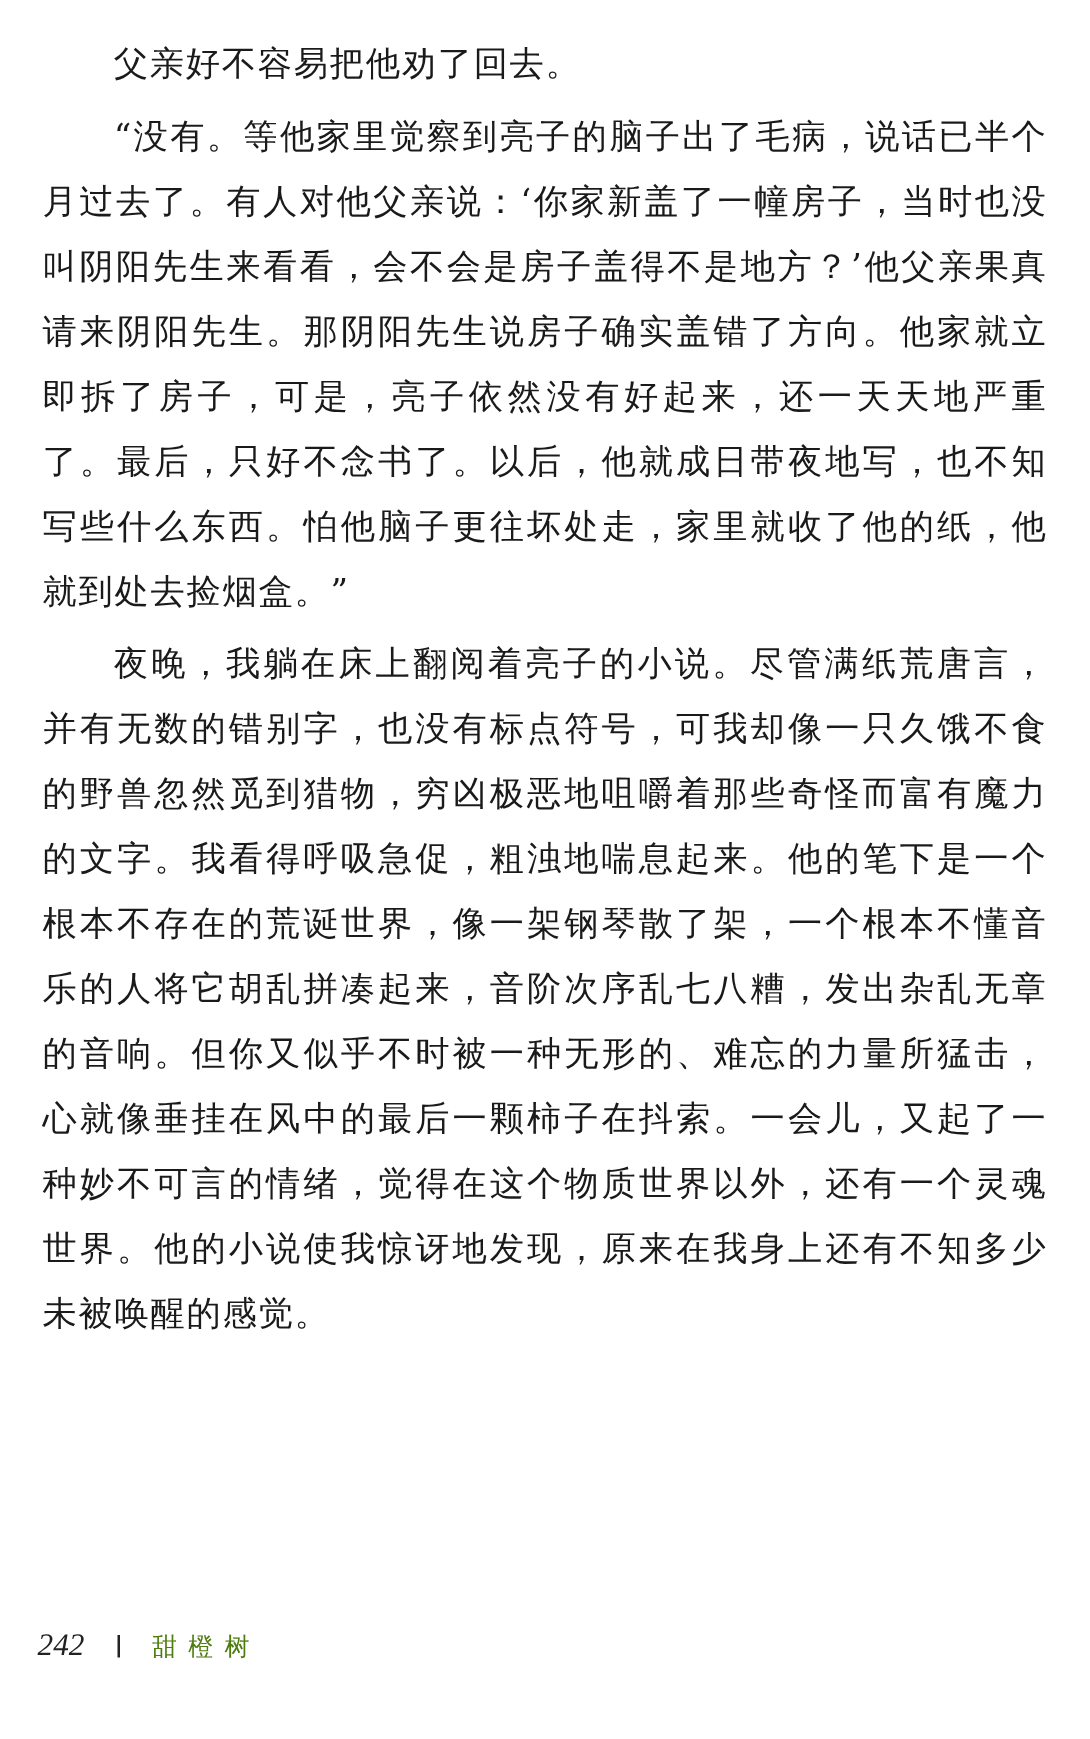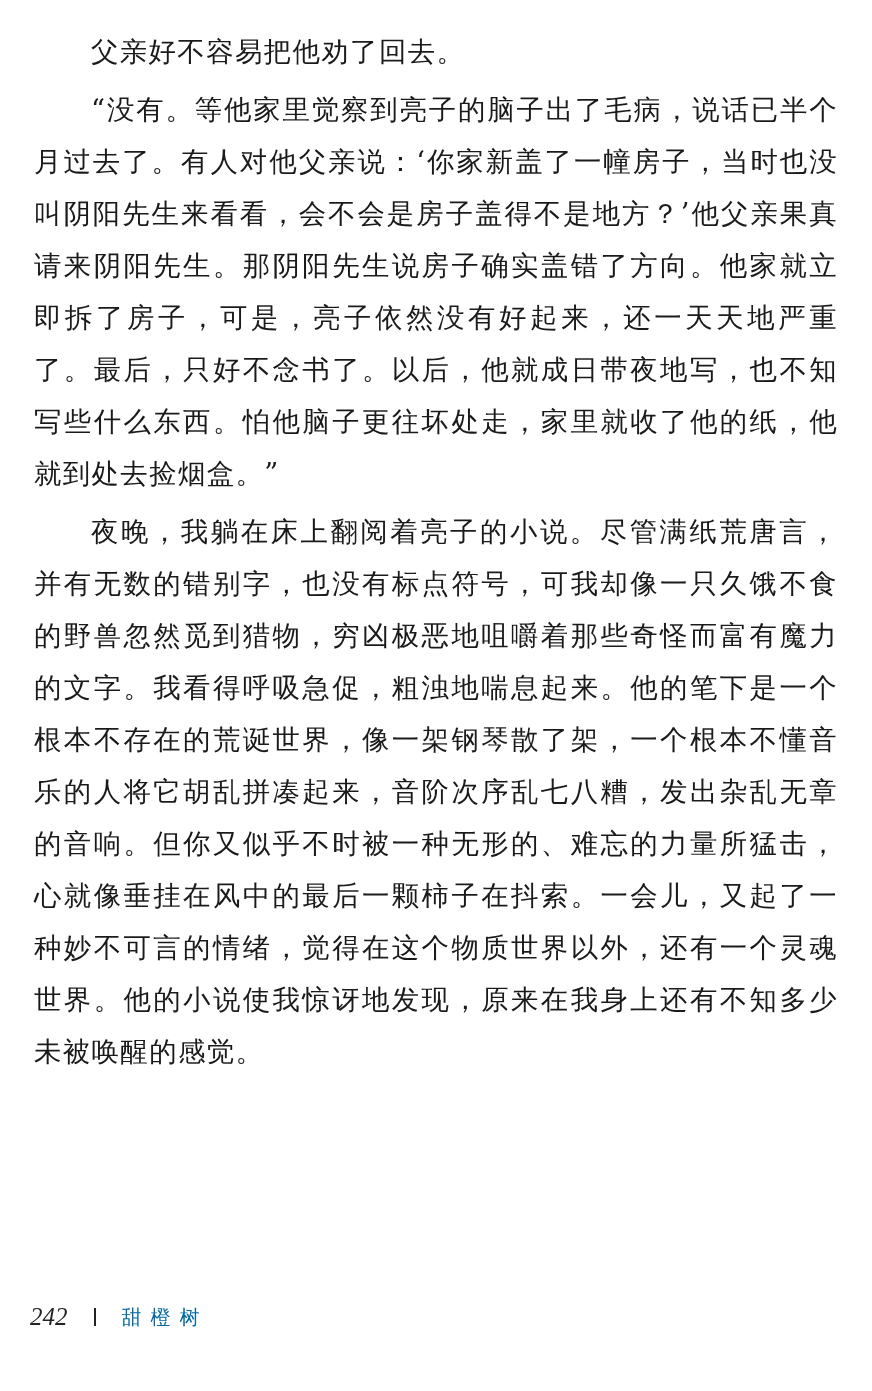--- a/index.html
+++ b/index.html
@@ -48,21 +48,21 @@
       display: inline-block;
       width: 2px;
       height: 18px;
       background: #222;
       margin: 0 26px 0 26px;
     }
     .book-title {
       font-family: Liberation Mono, monospace;
       font-size: 20px;
       letter-spacing: 9px;
-      color: #0369a1;
+      color: #4d7c0f;
     }
   </style>
 </head>
 <body>
 
 <div class="page-body">
   <p class="para">父亲好不容易把他劝了回去。</p>
   <p class="para">“没有。等他家里觉察到亮子的脑子出了毛病，说话已半个月过去了。有人对他父亲说：‘你家新盖了一幢房子，当时也没叫阴阳先生来看看，会不会是房子盖得不是地方？’他父亲果真请来阴阳先生。那阴阳先生说房子确实盖错了方向。他家就立即拆了房子，可是，亮子依然没有好起来，还一天天地严重了。最后，只好不念书了。以后，他就成日带夜地写，也不知写些什么东西。怕他脑子更往坏处走，家里就收了他的纸，他就到处去捡烟盒。”</p>
   <p class="para">夜晚，我躺在床上翻阅着亮子的小说。尽管满纸荒唐言，并有无数的错别字，也没有标点符号，可我却像一只久饿不食的野兽忽然觅到猎物，穷凶极恶地咀嚼着那些奇怪而富有魔力的文字。我看得呼吸急促，粗浊地喘息起来。他的笔下是一个根本不存在的荒诞世界，像一架钢琴散了架，一个根本不懂音乐的人将它胡乱拼凑起来，音阶次序乱七八糟，发出杂乱无章的音响。但你又似乎不时被一种无形的、难忘的力量所猛击，心就像垂挂在风中的最后一颗柿子在抖索。一会儿，又起了一种妙不可言的情绪，觉得在这个物质世界以外，还有一个灵魂世界。他的小说使我惊讶地发现，原来在我身上还有不知多少未被唤醒的感觉。</p>
 </div>

